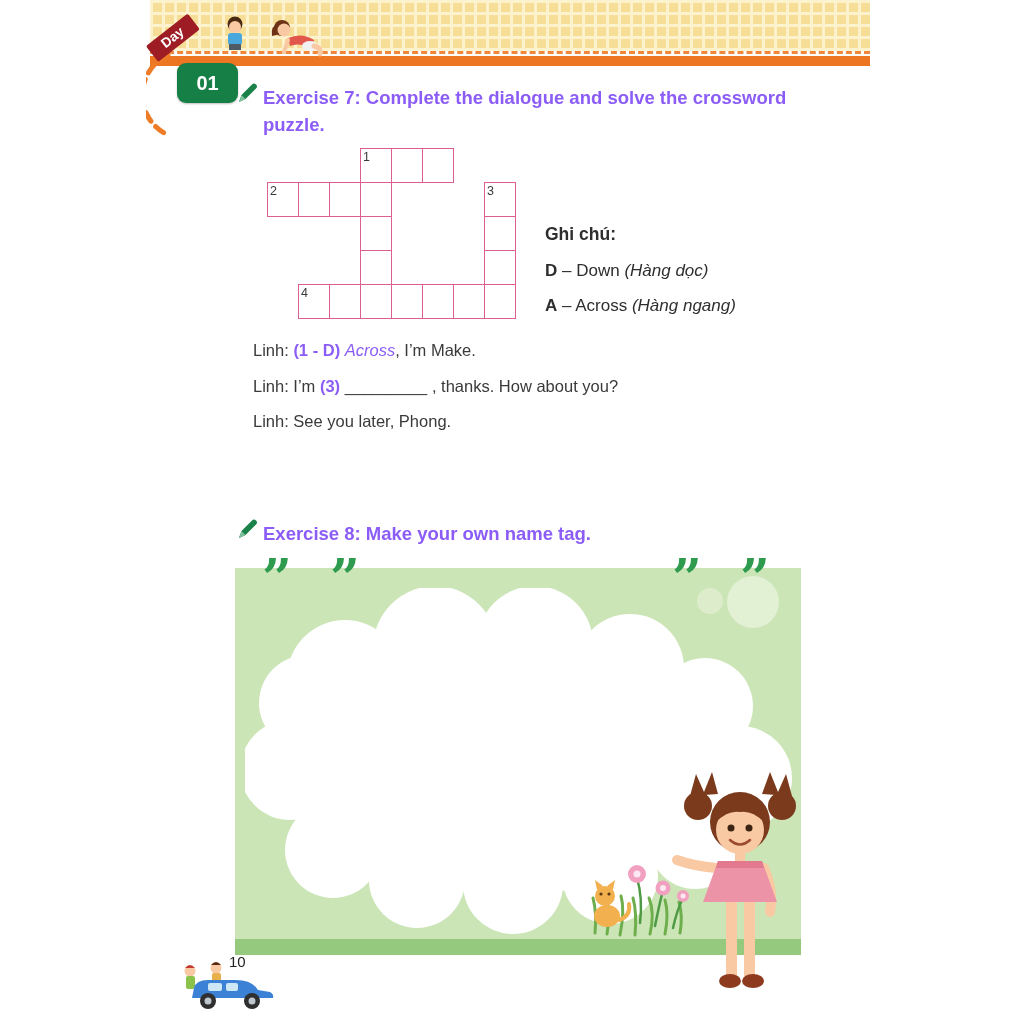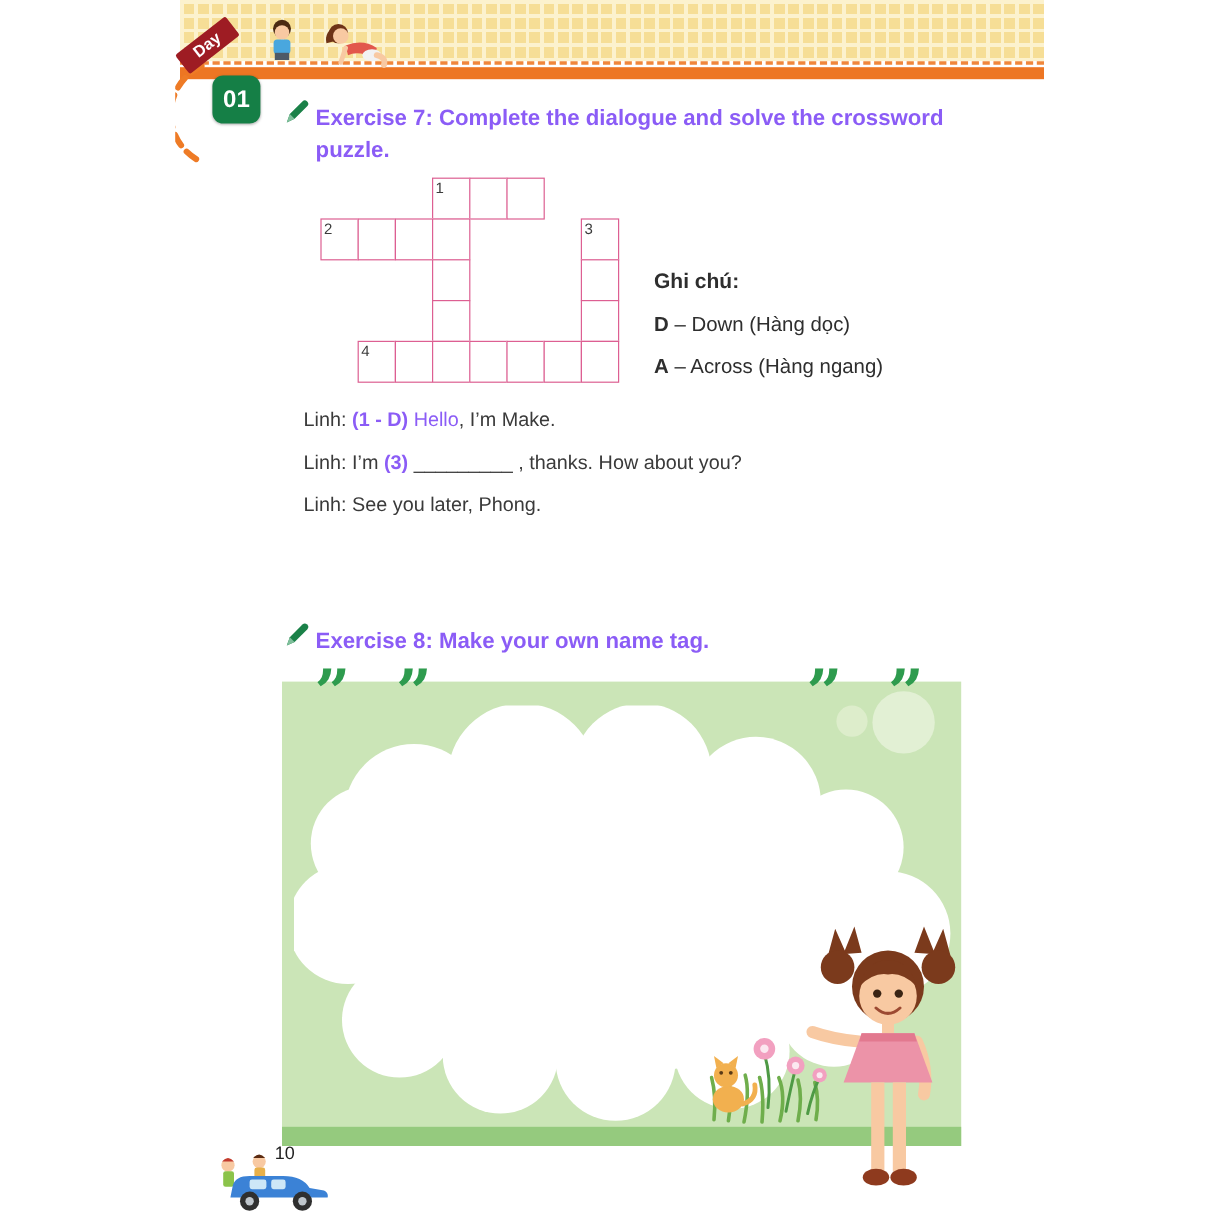--- a/index.html
+++ b/index.html
@@ -12,41 +12,41 @@
     background-image:
       repeating-linear-gradient(90deg,#FCF2CE 0 3px,rgba(0,0,0,0) 3px 12px),
       repeating-linear-gradient(0deg,#FCF2CE 0 3px,rgba(0,0,0,0) 3px 12px);}
   .dash-sep{position:absolute;left:150px;top:51px;width:720px;height:2px;border-top:3px dashed #F0873B;background:#fff;}
   .orange-bar{position:absolute;left:150px;top:56px;width:720px;height:10px;background:#ED7623;}
 
   
   .arc-svg{position:absolute;left:146px;top:52px;}
   .day-ribbon{position:absolute;left:152px;top:44px;background:#9E1C23;color:#fff;
     font-size:13.5px;font-weight:bold;padding:2px 14px 3px;transform:rotate(-38deg);transform-origin:left center;border-radius:2px;}
-  .day-num{position:absolute;left:177px;top:63px;width:40px;height:40px;background:#157F46;border-radius:9px;
+  .day-num{position:absolute;left:177px;top:63px;width:61px;height:40px;background:#157F46;border-radius:9px;
     color:#fff;font-weight:bold;font-size:20px;display:flex;align-items:center;justify-content:center;
     box-shadow:0 1px 2px rgba(0,0,0,.25);}
 
   
   .pencil{position:absolute;width:24px;height:24px;}
   .ex-title{position:absolute;color:#8b5cf6;font-weight:bold;font-size:18.5px;line-height:1.45;}
   .ex7-title{left:263px;top:85px;width:560px;}
   .ex8-title{left:263px;top:521px;white-space:nowrap;}
 
   
   .cw-grid{position:absolute;left:267px;top:148px;width:250px;height:172px;}
   .cw-cell{position:absolute;width:32px;height:35px;border:1.5px solid #DD5F92;background:#fff;box-sizing:border-box;}
   .cw-num{position:absolute;top:1px;left:2px;font-size:12.5px;color:#3b3b3b;}
 
   
   .notes{position:absolute;left:545px;top:212px;font-size:17px;color:#2e2e2e;margin-top:12px;}
   .notes .nt{font-weight:bold;font-size:17.5px;margin:0 0 16px;}
   .notes p{margin:0 0 15px;}
   .b{font-weight:bold;}
-  .i{}
+  .i{font-style:italic;}
 
   
   .dialogue{position:absolute;left:253px;top:340px;width:570px;font-size:16.5px;color:#3a3a3a;}
   .dialogue p{margin:0 0 14.5px;line-height:1.28;}
   .pk{color:#8b5cf6;}
 
   
   .panel{position:absolute;left:235px;top:568px;width:566px;height:387px;background:#CBE5B7;}
   .panel-strip{position:absolute;left:0;bottom:0;width:100%;height:16px;background:#95CA7E;}
   .quote{position:absolute;top:-16px;font-family:"DejaVu Serif",serif;font-weight:900;font-size:52px;color:#2E9B4E;line-height:1;}
@@ -129,21 +129,21 @@
       <div class="cw-cell" style="left: 217px; top: 136px;"></div>
     </div>
 
   <div class="notes">
     <p class="nt">Ghi chú:</p>
     <p><span class="b">D</span><span> – Down </span><span class="i">(Hàng dọc)</span></p>
     <p><span class="b">A</span><span> – Across </span><span class="i">(Hàng ngang)</span></p>
   </div>
 
   <div class="dialogue">
-    <p><span>Linh: </span><span class="pk b">(1 - D) </span><span class="pk i">Hello</span><span>, I’m Make.</span></p>
+    <p><span>Linh: </span><span class="pk b">(1 - D) </span><span class="pk i">Across</span><span>, I’m Make.</span></p>
     <p><span>Linh: I’m </span><span class="pk b">(3)</span><span> _________ , thanks. How about you?</span></p>
     <p><span>Linh: See you later, Phong.</span></p>
   </div>
 
   <svg class="pencil" style="left:235px;top:518px;" viewBox="0 0 24 24">
     <path d="M4,20 L6.5,13 L17,2.5 Q19,0.5 21,2.5 Q23,4.5 21,6.5 L10.5,17 L4,20 Z" fill="#1A8148"></path>
     <path d="M4,20 L6.5,13 L10.5,17 Z" fill="#7FBF9B"></path>
   </svg>
   <div class="ex-title ex8-title">Exercise 8: Make your own name tag.</div>
 

